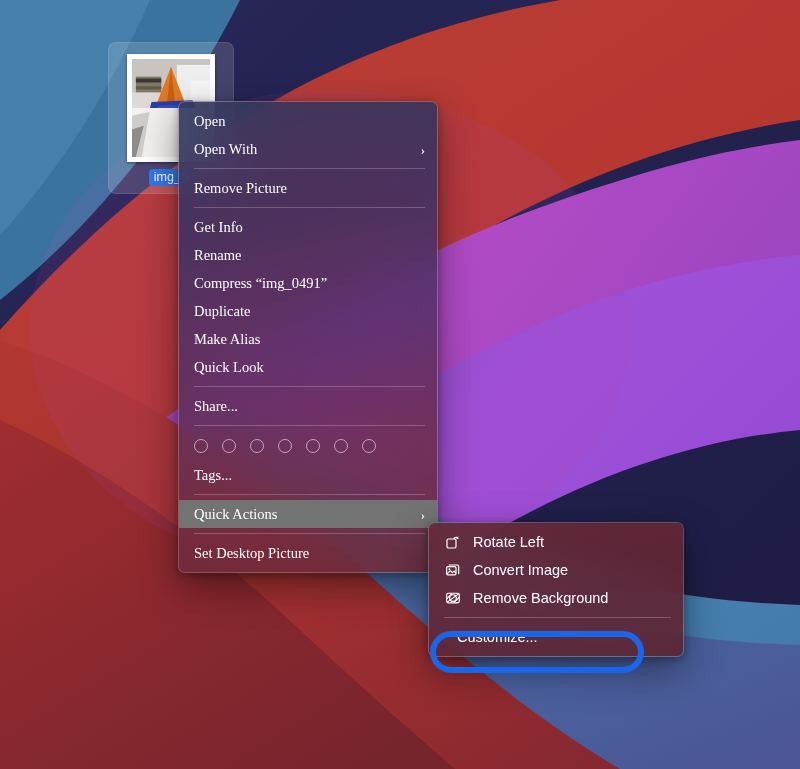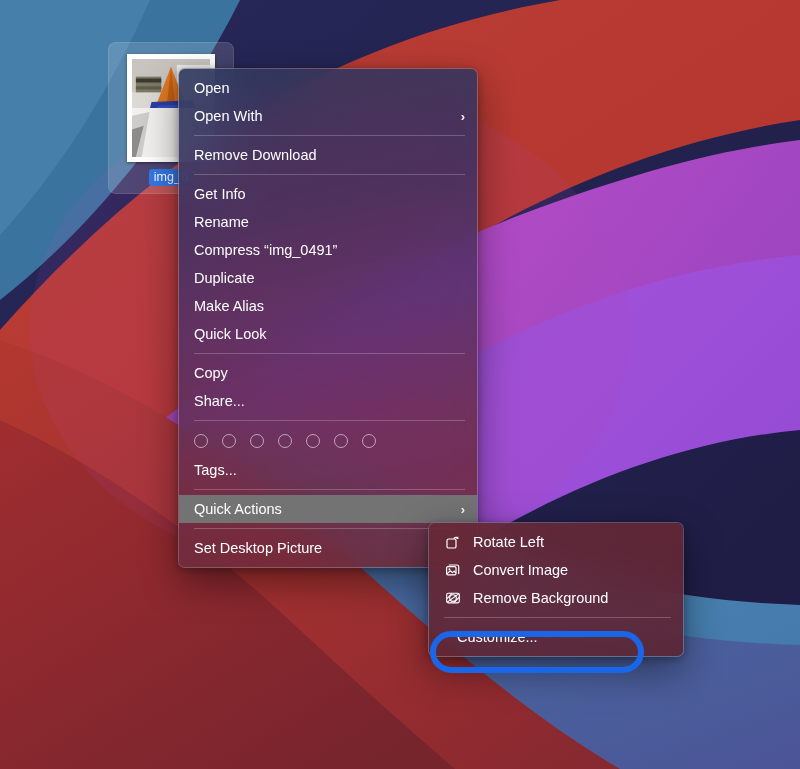--- a/index.html
+++ b/index.html
@@ -40,21 +40,21 @@
     border:0.5px solid rgba(255,255,255,0.22);
     background:rgba(46,40,62,0.52);
     backdrop-filter:blur(28px) saturate(160%);
     -webkit-backdrop-filter:blur(28px) saturate(160%);
     box-shadow:0 14px 38px rgba(0,0,0,0.42), 0 2px 8px rgba(0,0,0,0.30);
     padding:5px 0;
     color:#fff;
     font-size:14.5px;
     overflow:hidden;
   }
-  #main-menu  { left:178px; top:68px;  width:300px; }
+  #main-menu  { left:178px; top:101px;  width:260px;font-family:Liberation Serif, serif; }
   #sub-menu   { left:428px; top:522px; width:256px; }
 
   
   #main-menu::before {
     content:""; position:absolute; inset:0; pointer-events:none; z-index:0;
     background:linear-gradient(168deg,
       rgba(46,58,96,0.80) 0%,
       rgba(58,52,104,0.78) 26%,
       rgba(86,52,110,0.76) 48%,
       rgba(112,48,78,0.76) 70%,
@@ -208,21 +208,21 @@
     <span class="label">Open</span>
   </div>
   <div class="mi">
     <span class="label">Open With</span>
     <span class="chev">›</span>
   </div>
 
   <div class="sep"></div>
 
   <div class="mi">
-    <span class="label">Remove Download</span>
+    <span class="label">Remove Picture</span>
   </div>
 
   <div class="sep"></div>
 
   <div class="mi">
     <span class="label">Get Info</span>
   </div>
   <div class="mi">
     <span class="label">Rename</span>
   </div>
@@ -234,23 +234,20 @@
   </div>
   <div class="mi">
     <span class="label">Make Alias</span>
   </div>
   <div class="mi">
     <span class="label">Quick Look</span>
   </div>
 
   <div class="sep"></div>
 
-  <div class="mi">
-    <span class="label">Copy</span>
-  </div>
   <div class="mi">
     <span class="label">Share...</span>
   </div>
 
   <div class="sep"></div>
 
   <div id="tag-dots">
     <span class="dot"></span>
     <span class="dot"></span>
     <span class="dot"></span>

